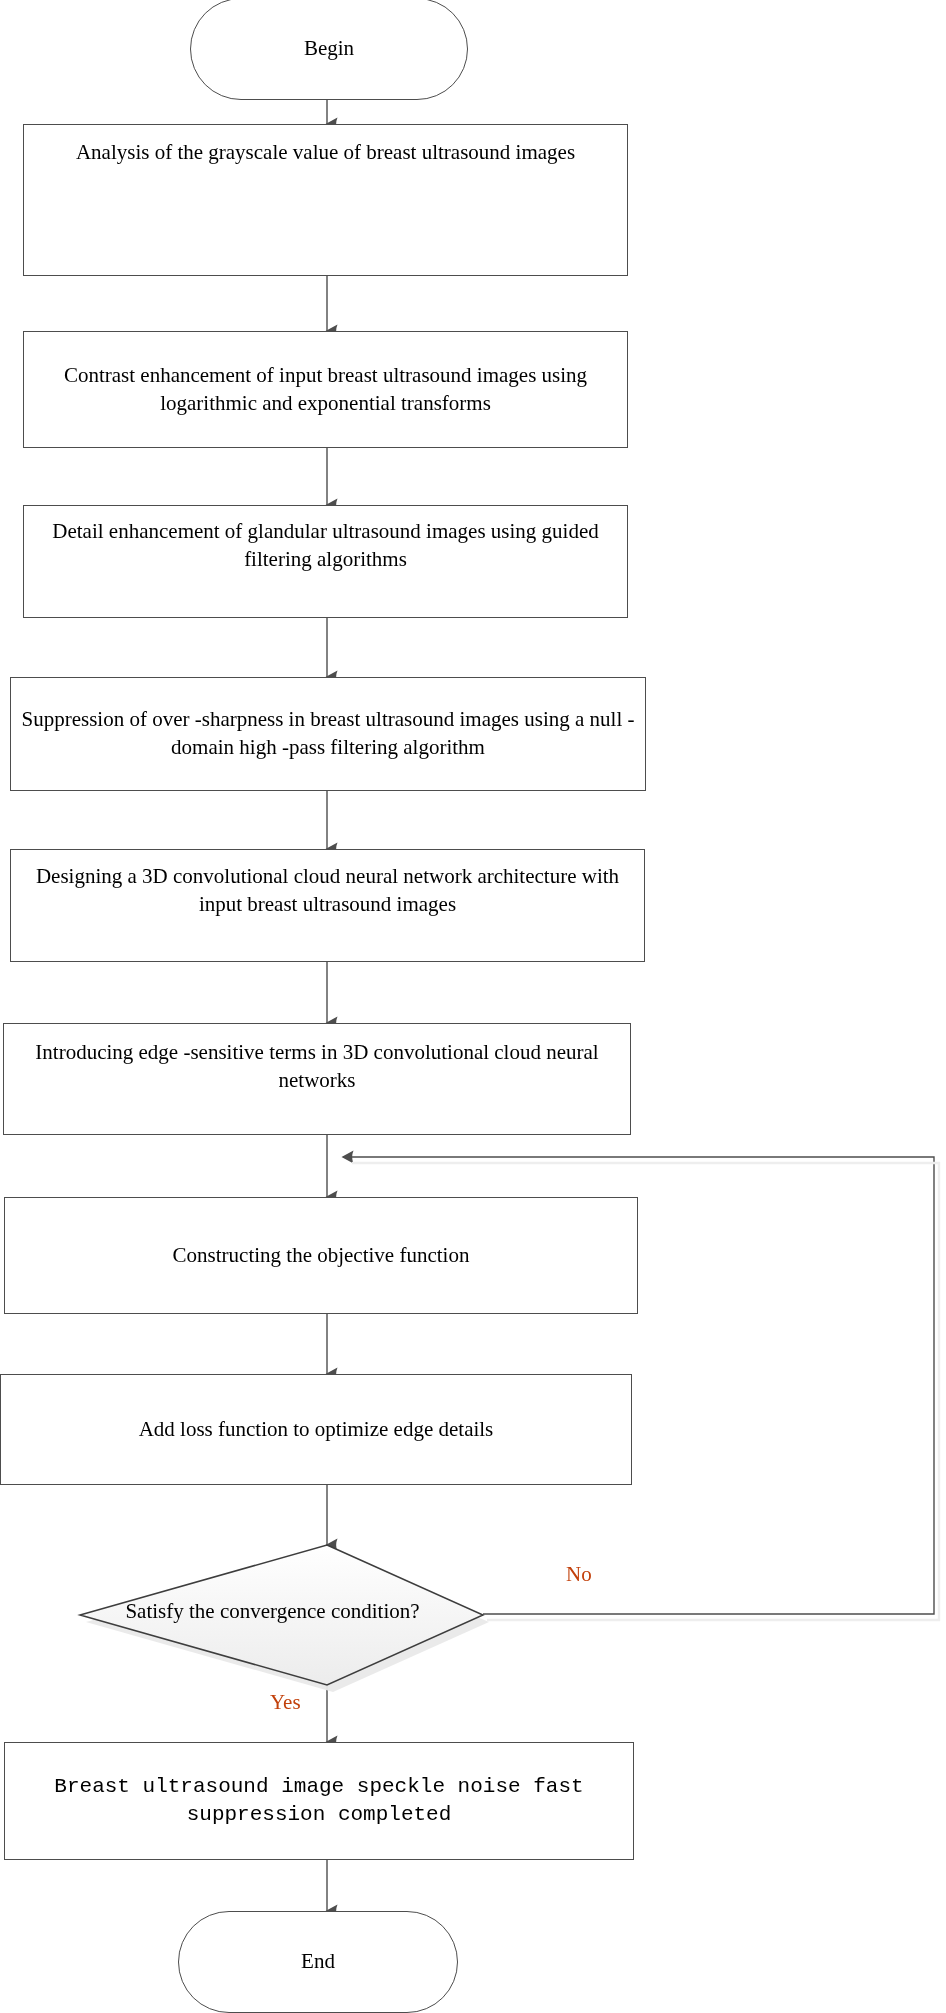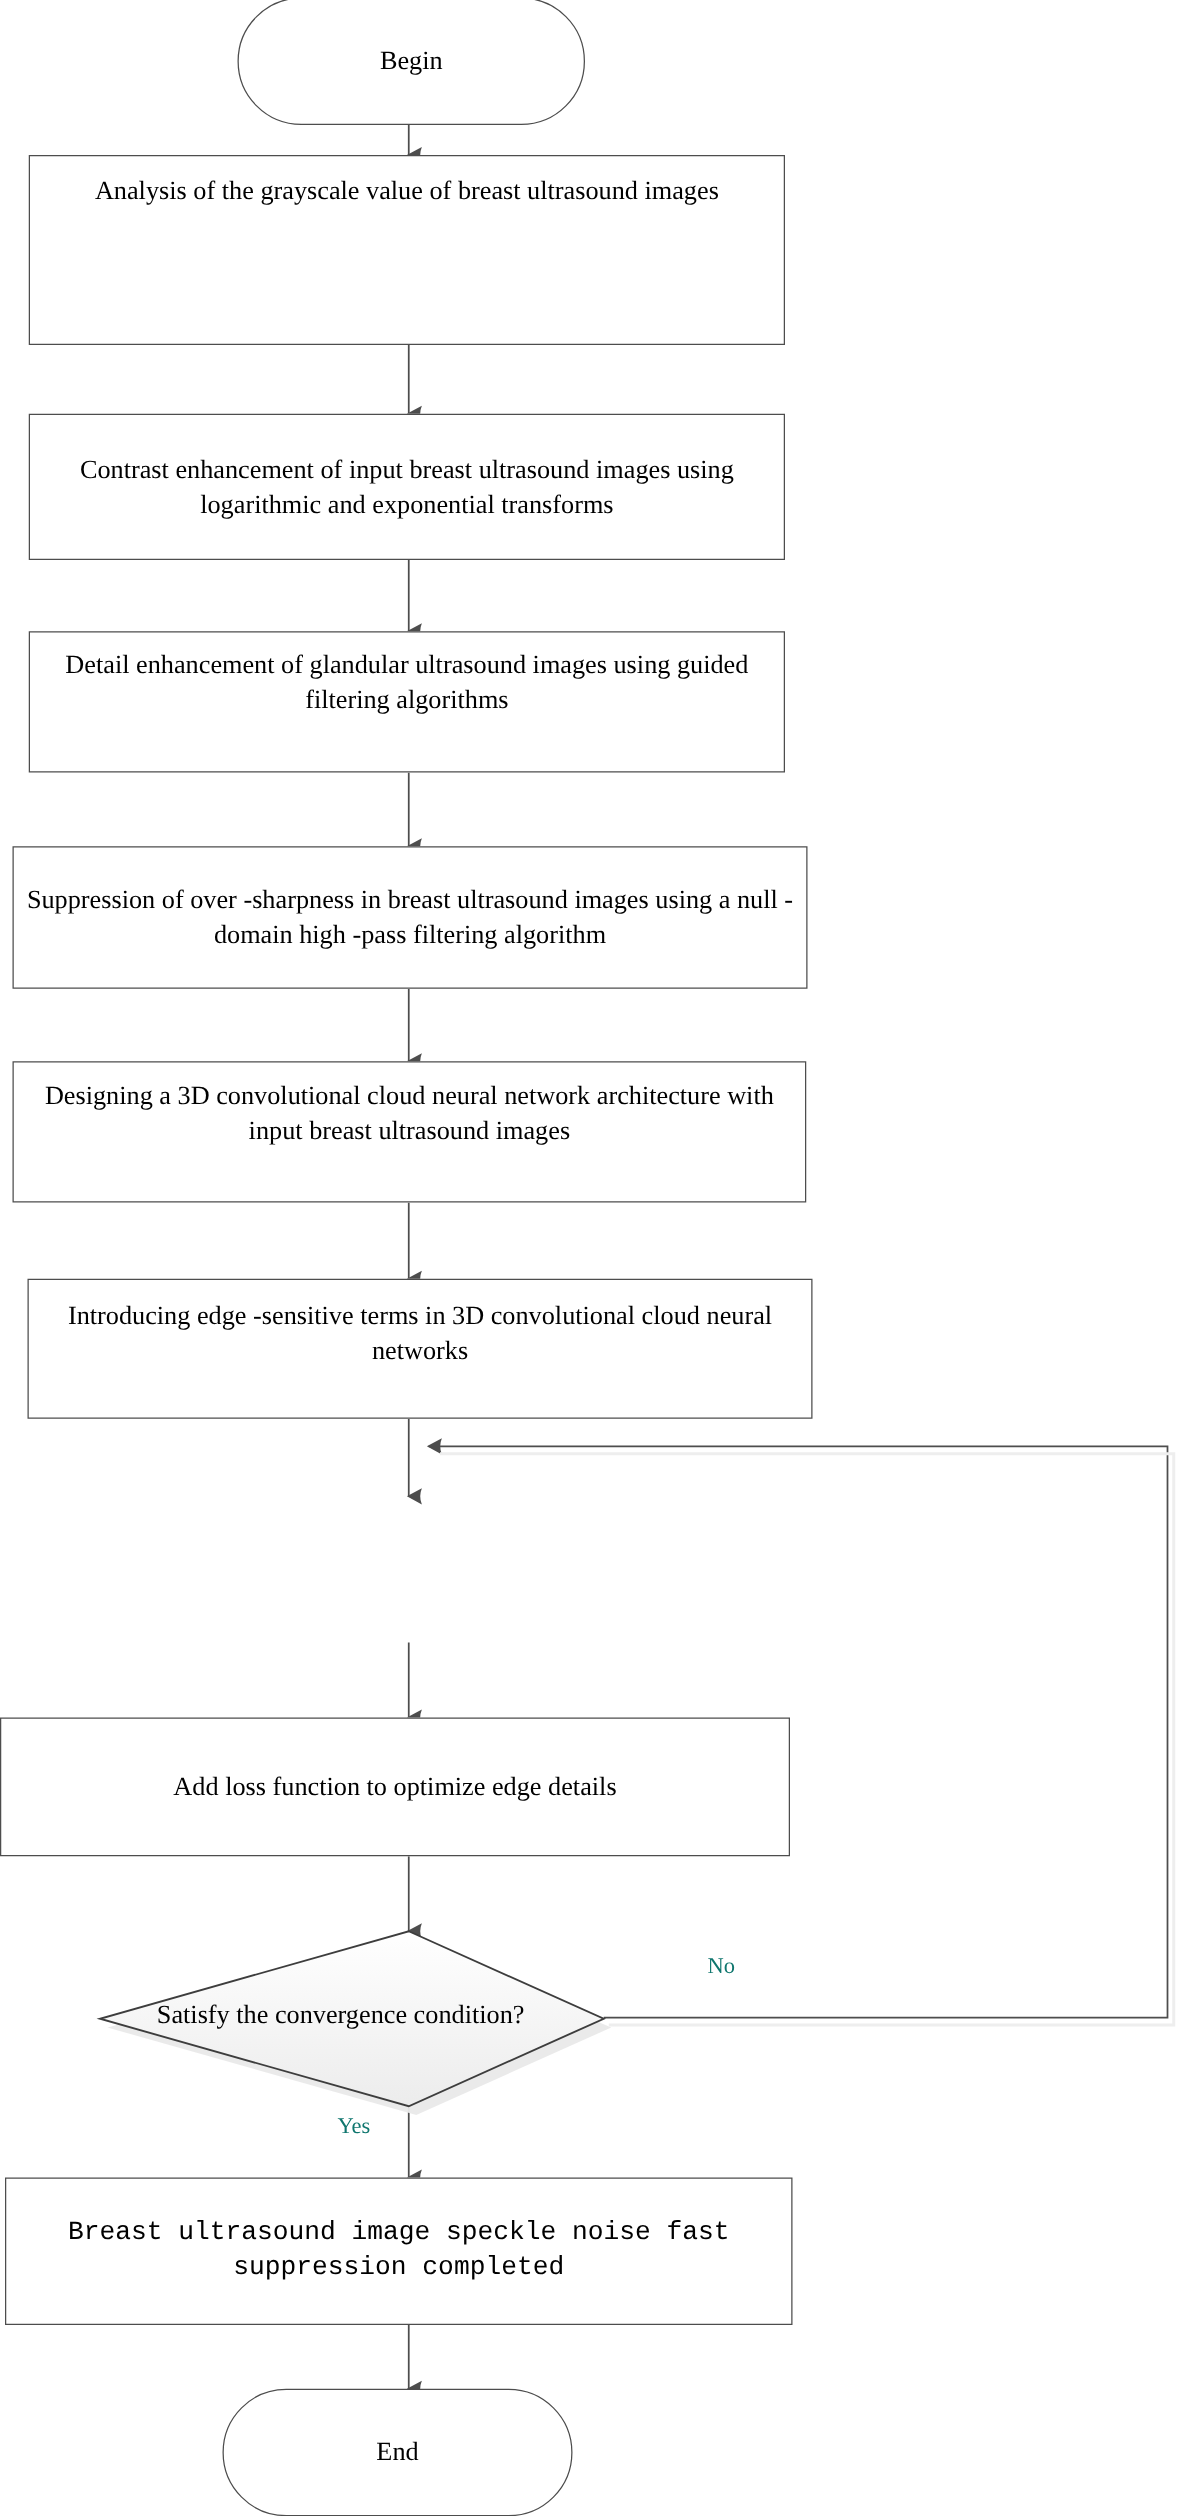--- a/index.html
+++ b/index.html
@@ -58,22 +58,22 @@
     align-items: center;
     justify-content: center;
     text-align: center;
     font-size: 21px;
     line-height: 1.3;
     color: #000;
     pointer-events: none;
   }
   .edge-label {
     position: absolute;
-    font-size: 18px;
-    color: #0f766e;
+    font-size: 21px;
+    color: #c2410c;
     white-space: nowrap;
   }
   svg.connectors {
     position: absolute;
     left: 0;
     top: 0;
     width: 946px;
     height: 2013px;
     pointer-events: none;
   }
@@ -138,24 +138,27 @@
   </div>
 
   <div class="node process txt-top" style="left:23px; top:505px; width:605px; height:113px; padding-top:12px;">
     <span class="txt">Detail enhancement of glandular ultrasound images using guided filtering algorithms</span>
   </div>
 
   <div class="node process txt-top" style="left:10px; top:849px; width:635px; height:113px; padding-top:13px;">
     <span class="txt">Designing a 3D convolutional cloud neural network architecture with input breast ultrasound images</span>
   </div>
 
-  <div class="node process txt-top" style="left:22px; top:1023px; width:628px; height:112px; padding-top:15px;">
+  <div class="node process txt-top" style="left:3px; top:1023px; width:628px; height:112px; padding-top:15px;">
     <span class="txt">Introducing edge  -sensitive terms in 3D convolutional cloud neural networks</span>
   </div>
 
+  <div class="node process" style="left:4px; top:1197px; width:634px; height:117px;">
+    <span class="txt">Constructing the objective function</span>
+  </div>
 
   <div class="node process" style="left:0px; top:1374px; width:632px; height:111px;">
     <span class="txt">Add loss function to optimize edge details</span>
   </div>
 
   <div class="decision-wrap" style="left:70px; top:1535px; width:425px; height:165px;">
     <svg width="425" height="165" viewBox="0 0 425 165" xmlns="http://www.w3.org/2000/svg">
       <defs>
         <linearGradient id="diamondGrad" x1="0" y1="0" x2="0" y2="1">
           <stop offset="0%" stop-color="#ffffff"></stop>

